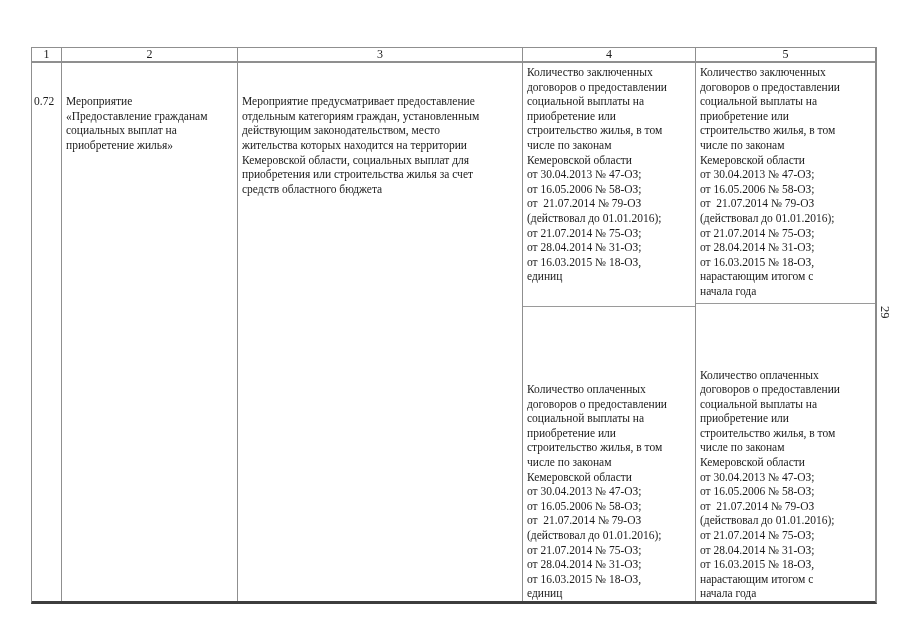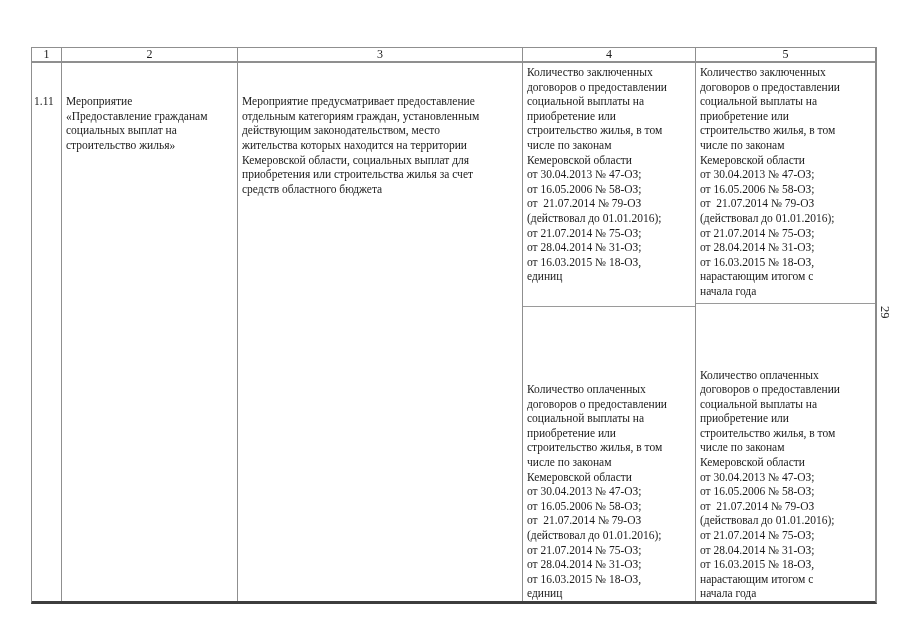--- a/index.html
+++ b/index.html
@@ -104,28 +104,28 @@
     <div class="header-row">
       <div class="header-cell c1">1</div>
       <div class="header-cell c2">2</div>
       <div class="header-cell c3">3</div>
       <div class="header-cell c4">4</div>
       <div class="header-cell c5">5</div>
     </div>
 
     <div class="body-row">
       <div class="col c1">
-        <div class="cell-pad">1.11</div>
+        <div class="cell-pad">0.72</div>
       </div>
 
       <div class="col c2">
         <div class="cell-pad">Мероприятие
 «Предоставление гражданам
 социальных выплат на
-строительство жилья»</div>
+приобретение жилья»</div>
       </div>
 
       <div class="col c3">
         <div class="cell-pad">Мероприятие предусматривает предоставление
 отдельным категориям граждан, установленным
 действующим законодательством, место
 жительства которых находится на территории
 Кемеровской области, социальных выплат для
 приобретения или строительства жилья за счет
 средств областного бюджета</div>

